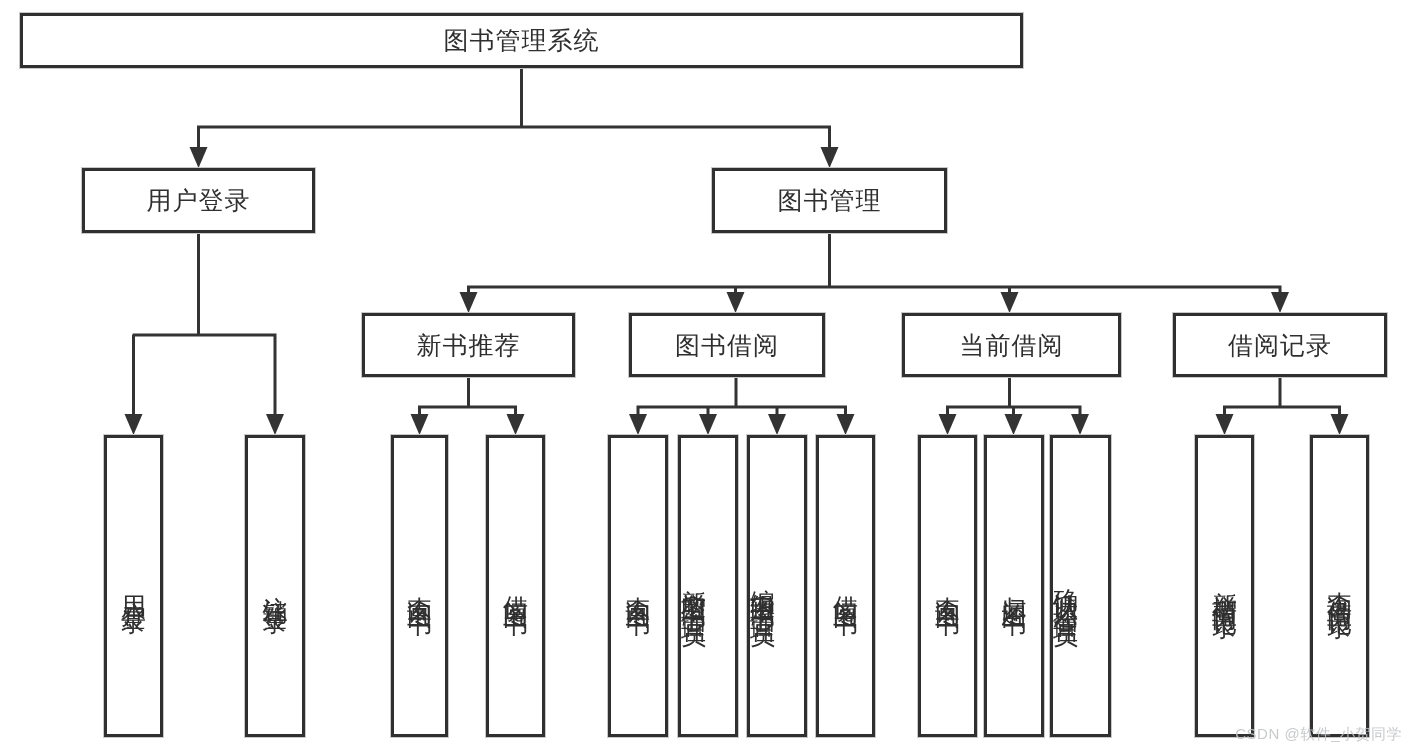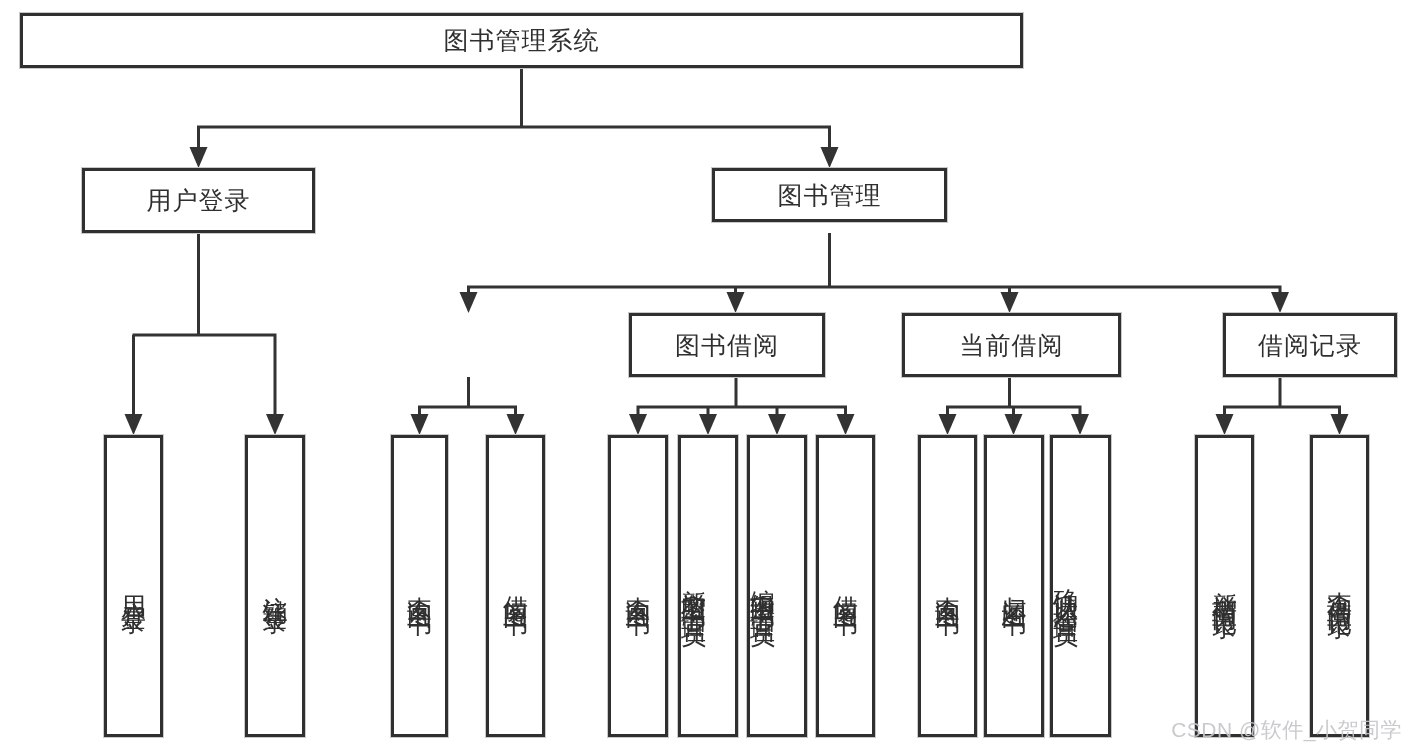--- a/index.html
+++ b/index.html
@@ -14,21 +14,21 @@
     display:flex;align-items:center;justify-content:center;
   }
   .node.h span{font-size:25px;letter-spacing:1px;white-space:nowrap;}
   .node.v span{
     writing-mode:vertical-rl;text-orientation:mixed;
     font-size:25px;letter-spacing:5px;line-height:1;white-space:nowrap;
   }
   .node.v.long{align-items:center;justify-content:flex-start;padding-top:10px;}
   .watermark{
     position:absolute;right:3px;bottom:3px;z-index:3;
-    font-size:21px;color:rgba(195,197,200,0.92);letter-spacing:0.5px;white-space:nowrap;
+    font-size:15px;color:rgba(195,197,200,0.92);letter-spacing:0.5px;white-space:nowrap;
   }
 </style>
 </head>
 <body>
 
 <div class="canvas">
 
   <svg class="edges" width="1405" height="747" viewBox="0 0 1405 747">
     <g stroke="#333333" stroke-width="3" fill="none">
 
@@ -69,31 +69,34 @@
     </g>
   </svg>
 
   <div class="node h" style="left:20px;top:13px;width:1003px;height:55px">
     <span>图书管理系统</span>
   </div>
 
   <div class="node h" style="left:82px;top:168px;width:233px;height:65px">
     <span>用户登录</span>
   </div>
-  <div class="node h" style="left:712px;top:168px;width:235px;height:54px">
+  <div class="node h" style="left:712px;top:168px;width:235px;height:65px">
     <span>图书管理</span>
   </div>
 
+  <div class="node h" style="left:362px;top:313px;width:213px;height:64px">
+    <span>新书推荐</span>
+  </div>
   <div class="node h" style="left:629px;top:313px;width:196px;height:64px">
     <span>图书借阅</span>
   </div>
   <div class="node h" style="left:902px;top:313px;width:219px;height:64px">
     <span>当前借阅</span>
   </div>
-  <div class="node h" style="left:1223px;top:313px;width:174px;height:64px">
+  <div class="node h" style="left:1173px;top:313px;width:214px;height:64px">
     <span>借阅记录</span>
   </div>
 
   <div class="node v" style="left:104px;top:435px;width:59px;height:302px">
     <span>用户登录</span>
   </div>
   <div class="node v" style="left:245px;top:435px;width:60px;height:302px">
     <span>注销登录</span>
   </div>
 

